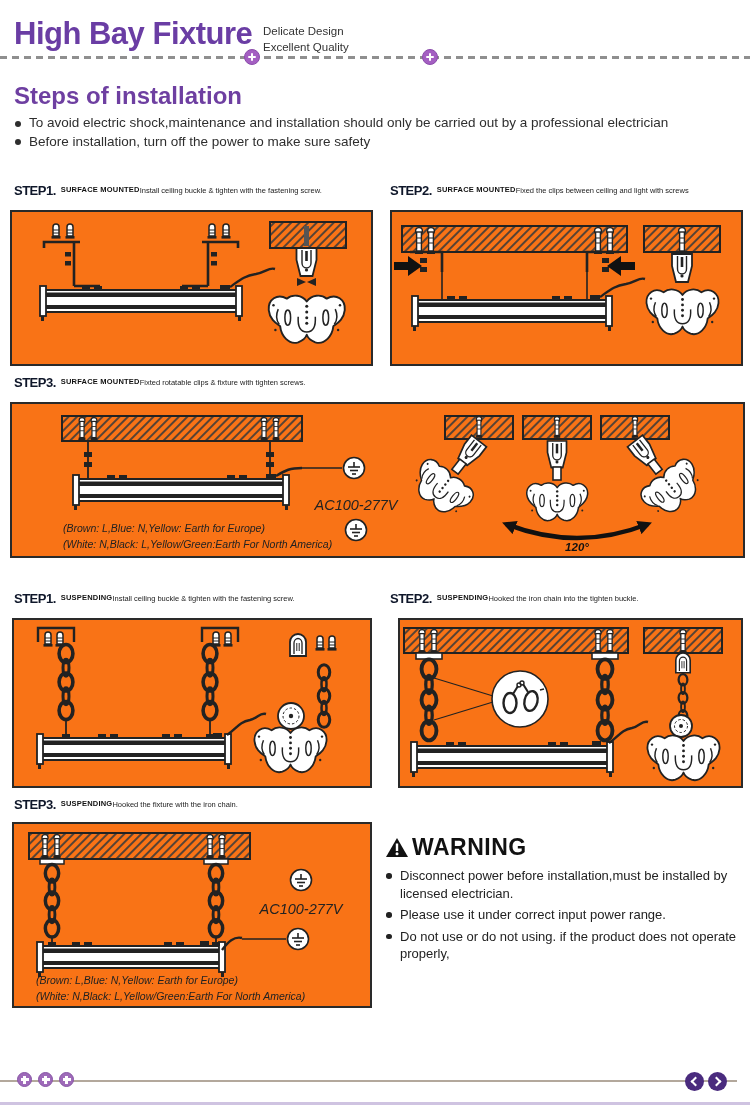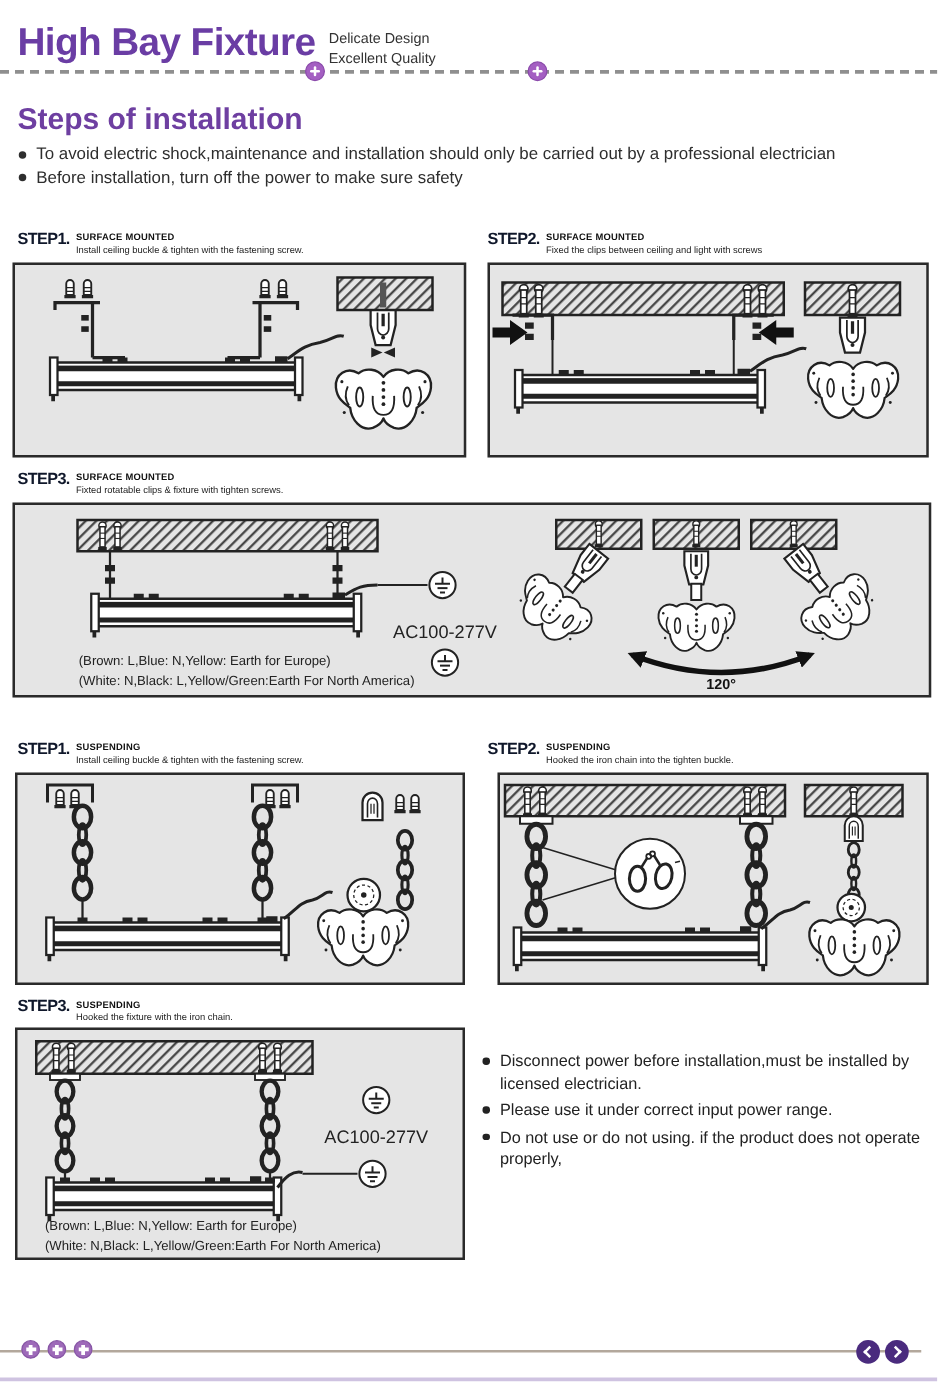--- a/index.html
+++ b/index.html
@@ -19,25 +19,25 @@
             margin-left:-1.2px;background:#fff;border-radius:1px;}
   
   .intro-h{position:absolute;left:14px;top:82px;margin:0;font-size:24px;font-weight:700;color:#6e3fa1;}
   .intro-list{position:absolute;left:14px;top:114px;margin:0;padding:0;list-style:none;width:730px;}
   .intro-list li{position:relative;padding-left:15px;font-size:13.5px;color:#2e2e2e;line-height:18.5px;}
   .intro-list li::before{content:"";position:absolute;left:1px;top:6.5px;width:6px;height:6px;
             border-radius:50%;background:#2e2e2e;}
   
   .step-head{position:absolute;display:flex;align-items:flex-start;}
   .step-label{font-size:13px;font-weight:800;letter-spacing:-0.5px;color:#0f172a;line-height:1;}
-  .step-sub{display:flex;flex-direction:column;margin-left:5px;padding-top:1px;}
+  .step-sub{display:flex;flex-direction:row;margin-left:5px;padding-top:1px;}
   .step-type{font-size:7.5px;font-weight:700;color:#111;letter-spacing:0.2px;line-height:1.2;}
   .step-caption{font-size:7.5px;color:#222;line-height:1.2;margin-top:1px;}
   
-  .box{position:absolute;border:2px solid #2a2a2a;background:#e5e5e5;box-sizing:border-box;}
+  .box{position:absolute;border:2px solid #2a2a2a;background:#f97316;box-sizing:border-box;font-style:italic;}
   svg text{font-family:"Liberation Sans",sans-serif;}
   .volt{font-size:14.5px;fill:#222;text-anchor:middle;}
   .note{font-size:10.5px;fill:#222;}
   .angle{font-size:11.5px;font-weight:bold;fill:#111;text-anchor:middle;}
   
   .warning{position:absolute;left:385px;top:834px;width:360px;}
   .warn-title-row{display:flex;align-items:center;}
   .warn-icon{width:24px;height:21px;margin-right:3px;}
   .warn-title{font-size:23px;font-weight:700;color:#111;letter-spacing:0.5px;}
   .warn-list{margin:6px 0 0 0;padding:0;list-style:none;}
@@ -467,20 +467,28 @@
       <text class="volt" x="287" y="90">AC100-277V</text>
       <path d="M208,126 C214,118 220,112 228,114" fill="none" stroke="#222" stroke-width="2.4"></path>
       <line x1="228" y1="115" x2="272" y2="115" stroke="#222" stroke-width="1.6"></line>
       <use href="#gnd" transform="translate(284,115)"></use>
       <text class="note" x="22" y="160">(Brown: L,Blue: N,Yellow: Earth  for Europe)</text>
       <text class="note" x="22" y="176">(White: N,Black: L,Yellow/Green:Earth For North America)</text>
     </svg>
   </div>
 
   <div class="warning">
+    <div class="warn-title-row">
+      <svg class="warn-icon" viewBox="0 0 24 21">
+        <path d="M12,1 L23,20 H1 Z" fill="#111"></path>
+        <rect x="10.8" y="6.5" width="2.4" height="7.5" fill="#fff"></rect>
+        <circle cx="12" cy="16.8" r="1.5" fill="#fff"></circle>
+      </svg>
+      <span class="warn-title">WARNING</span>
+    </div>
     <ul class="warn-list">
       <li>Disconnect power before installation,must be installed by licensed electrician.</li>
       <li>Please use it under correct input power range.</li>
       <li>Do not use or do not using. if the product does not operate properly,</li>
     </ul>
   </div>
 
   <div class="foot-line"></div>
   <div class="foot-dot" style="left:17px"></div>
   <div class="foot-dot" style="left:38px"></div>

